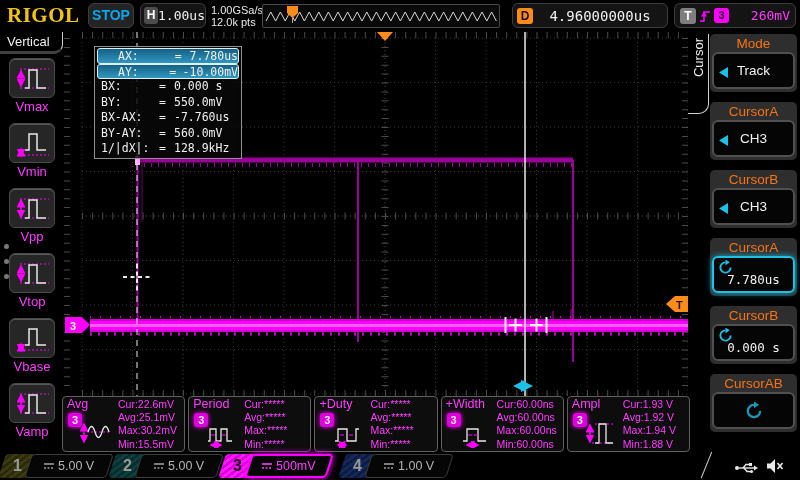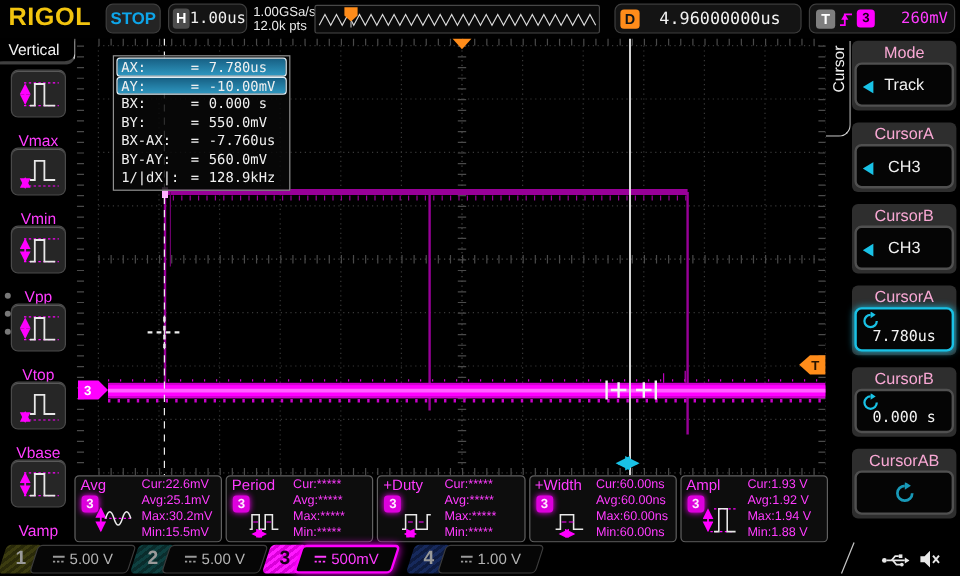--- a/index.html
+++ b/index.html
@@ -1,21 +1,21 @@
 <!DOCTYPE html>
 <html><head>
 <meta charset="utf-8">
 <style>
 *{margin:0;padding:0;box-sizing:border-box}
 html,body{background:#1a1a1a}
 #screen{position:relative;width:800px;height:480px;background:#000;font-family:"Liberation Sans",sans-serif;overflow:hidden}
 
 
 .topbar{position:absolute;left:0;top:0;width:800px;height:32px;background:#010101}
-.logo{position:absolute;left:7px;top:3px;font-family:Liberation Sans, sans-serif;font-size:21px;font-weight:bold;color:#f2c40f;letter-spacing:.5px}
+.logo{position:absolute;left:7px;top:3px;font-family:Liberation Serif, serif;font-size:21px;font-weight:bold;color:#f2c40f;letter-spacing:.5px}
 .stop-btn{position:absolute;left:88px;top:3px;width:46px;height:25px;background:#242424;border:1px solid #3e3e3e;border-radius:6px;color:#0ea5e9;font-size:14px;font-weight:bold;text-align:center;line-height:22px}
 .hbox{position:absolute;left:140px;top:3px;width:66px;height:25px;background:#141414;border:1px solid #3e3e3e;border-radius:6px;display:flex;align-items:center}
 .h-badge{margin-left:3px;width:16px;height:17px;background:#4c4c4c;border-radius:3px;color:#fff;font-weight:bold;font-size:12px;text-align:center;line-height:17px}
 .h-val{flex:1;text-align:center;color:#f0f0f0;font-size:13px;font-family:"DejaVu Sans Mono",monospace}
 .ratebox{position:absolute;left:211px;top:4px;color:#e8e8e8;font-size:11px;line-height:12px}
 .preview{position:absolute;left:262px;top:4px;width:238px;height:24px;background:#0a0a0a;border:1px solid #484848;border-radius:2px}
 .dbox{position:absolute;left:512px;top:3px;width:156px;height:25px;background:#141414;border:1px solid #3e3e3e;border-radius:6px;display:flex;align-items:center}
 .d-badge{margin-left:4px;width:16px;height:16px;background:#ff8c1a;border-radius:3px;color:#141414;font-weight:bold;font-size:12px;text-align:center;line-height:16px}
 .d-val{flex:1;text-align:center;color:#f2f2f2;font-size:14px;font-family:"DejaVu Sans Mono",monospace}
 .tbox{position:absolute;left:674px;top:3px;width:122px;height:25px;background:#141414;border:1px solid #3e3e3e;border-radius:6px;display:flex;align-items:center;gap:3px;padding:0 5px}
@@ -24,39 +24,39 @@
 .t-lvl{flex:1;text-align:right;color:#ff3cff;font-size:13px;font-family:"DejaVu Sans Mono",monospace}
 
 
 .left-sidebar{position:absolute;left:0;top:32px;width:64px;height:420px}
 .left-tab{width:63px;height:22px;border-right:1px solid #cfcfcf;border-bottom:3px solid #404040;border-bottom-right-radius:9px}
 .left-tab span{color:#f0f0f0;font-size:13px;padding-left:7px;line-height:20px;display:inline-block}
 .mitem{position:absolute;left:0;width:64px;text-align:center}
 .mitem:nth-of-type(2){top:26px}.mitem:nth-of-type(3){top:91px}.mitem:nth-of-type(4){top:156px}
 .mitem:nth-of-type(5){top:221px}.mitem:nth-of-type(6){top:286px}.mitem:nth-of-type(7){top:351px}
 .mbtn{margin:0 auto;width:46px;height:40px;background:#262626;border:1px solid #4a4a4a;border-radius:6px;box-shadow:inset 0 1px 0 #585858;display:flex;align-items:center;justify-content:center}
-.mlabel{margin-top:12px;color:#ff3cff;font-size:13px}
+.mlabel{margin-top:1px;color:#ff3cff;font-size:13px}
 .dots{position:absolute;left:4px;top:202px}
 .dots i{display:block;width:5px;height:5px;border-radius:50%;background:#787878;margin:10px 0}
 
 
 .plot{position:absolute;left:64px;top:32px;width:624px;height:364px;background:#000}
 .plot svg.main{position:absolute;left:0;top:0}
 .readout{position:absolute;left:30px;top:14px;width:148px;background:rgba(8,8,8,.84);border:1px solid #909090;padding:1px 2px;font-family:"DejaVu Sans Mono",monospace;font-size:11.5px;color:#f0f0f0}
 .ro-row{display:flex;height:15.5px;line-height:15px;padding-left:4px}
 .ro-row .n{width:58px}.ro-row .e{width:15px}
-.ro-row.hl{background:linear-gradient(180deg,#176084,#2f97c0);border:1px solid #dff0f8;border-radius:3px;padding-left:3px}
+.ro-row.hl{background:linear-gradient(180deg,#176084,#2f97c0);border:1px solid #dff0f8;border-radius:3px;padding-left:20px}
 
 
 .right-sidebar{position:absolute;left:688px;top:32px;width:112px;height:420px}
 .cursor-tab{position:absolute;left:0;top:2px;width:21px;height:80px;border-right:1px solid #d0d0d0;border-bottom:1px solid #d0d0d0;border-bottom-right-radius:10px}
 .cursor-tab span{display:block;writing-mode:vertical-rl;transform:rotate(180deg);color:#f0f0f0;font-size:13px;margin:4px auto 0;line-height:19px}
 .rmenu{position:absolute;left:22px;top:2px;width:87px}
 .rmi{margin-bottom:10px;background:#2e2e2e;border-radius:5px;padding:1px 2px 3px}
-.rmi-label{color:#f9a8d4;font-size:13.5px;text-align:center;height:17px;line-height:17px}
+.rmi-label{color:#f97316;font-size:13.5px;text-align:center;height:17px;line-height:17px}
 .rmi-value{position:relative;height:37px;background:#050505;border:2px solid #505050;border-radius:6px;display:flex;align-items:center;justify-content:center;color:#f2f2f2;font-size:13.5px}
 .rmi-value.num span{font-family:"DejaVu Sans Mono",monospace;font-size:12.5px}
 .rmi-value .tri{position:absolute;left:5px;top:13px}
 .rmi-value .knob{position:absolute;left:4px;top:2px}
 .rmi-value.knob-top{align-items:flex-end;padding-bottom:4px}
 .rmi-value.selected{border-color:#19c2e6;box-shadow:0 0 6px rgba(25,194,230,.85)}
 
 
 .meas-strip{position:absolute;left:62px;top:396px;width:628px;height:56px;display:flex;gap:3px}
 .panel{flex:1;position:relative;background:#0d0d0d;border:1px solid #606060;border-radius:4px}

